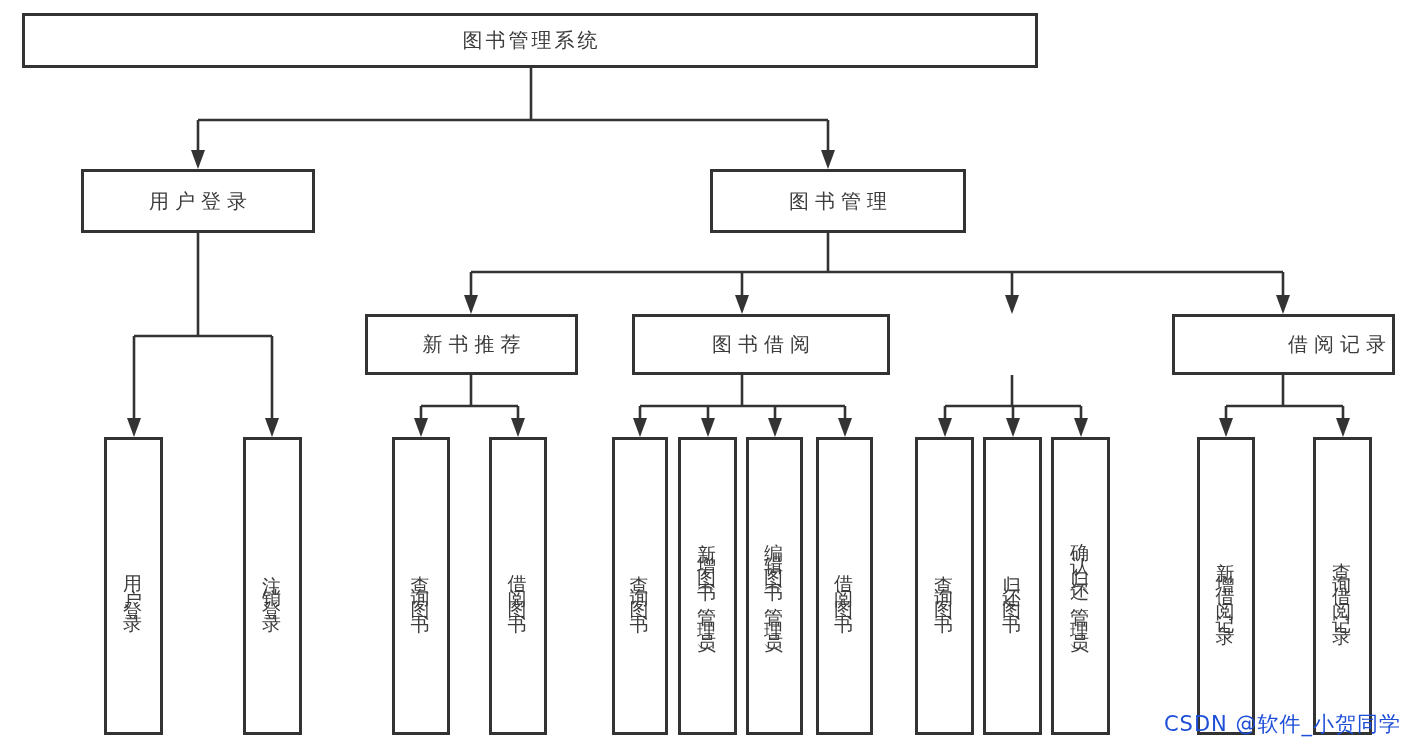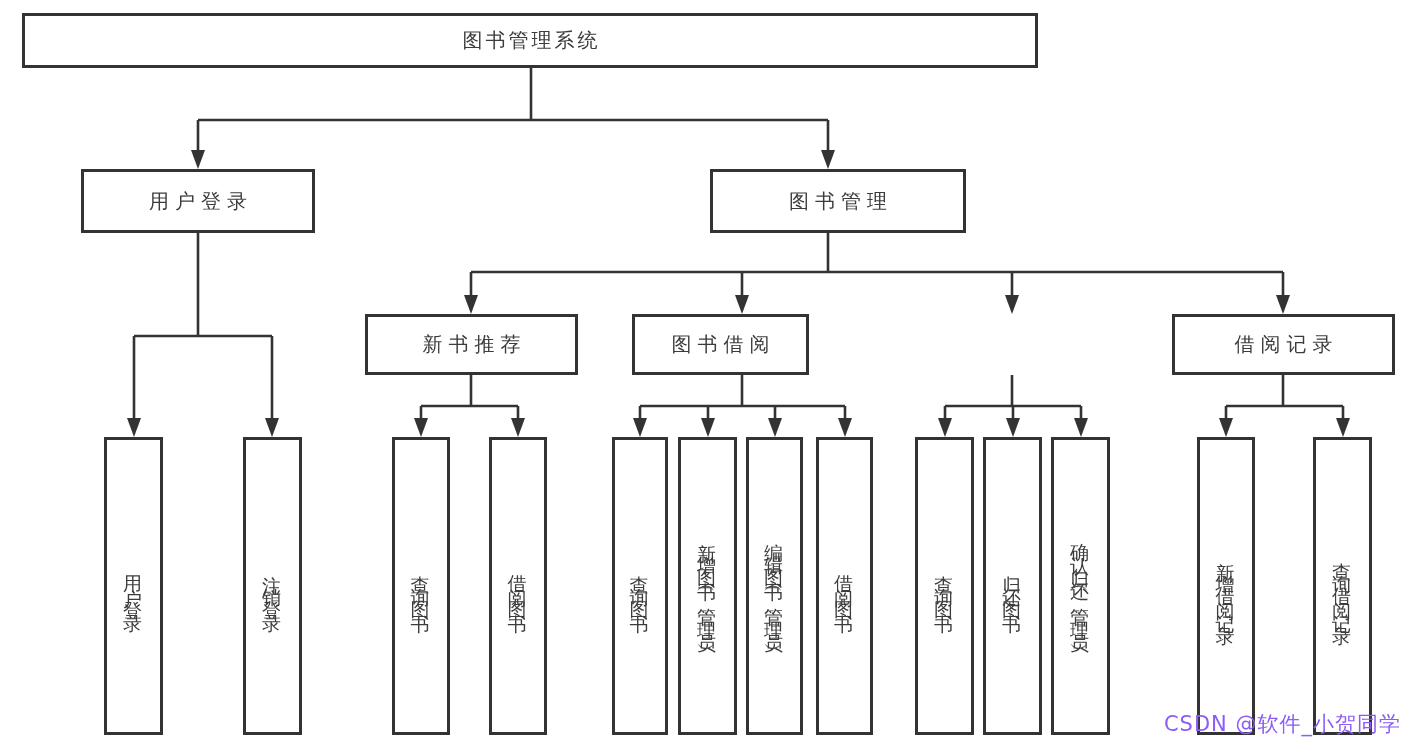--- a/index.html
+++ b/index.html
@@ -28,23 +28,23 @@
     text-orientation:mixed;
     font-size:19px;
     letter-spacing:13px;
     white-space:nowrap;
   }
   
   #b-root {left:22px;  top:13px;  width:1016px;height:55px;text-align:center;}
   #b-login{left:81px;  top:169px; width:234px; height:64px;}
   #b-mgmt {left:710px; top:169px; width:256px; height:64px;}
   #b-new  {left:365px; top:314px; width:213px; height:61px;}
-  #b-bor  {left:632px; top:314px; width:177px; height:61px;}
+  #b-bor  {left:632px; top:314px; width:258px; height:61px;}
   #b-cur  {left:905px; top:314px; width:214px; height:61px;}
-  #b-rec  {left:1172px;top:314px; width:223px; height:61px;}
+  #b-rec  {left:1172px;top:314px; width:223px; height:61px;justify-content:flex-end;}
   #l-userlogin{left:104px;width:59px;}
   #l-logout   {left:243px;width:59px;}
   #l-q1  {left:392px; width:58px;}
   #l-b1  {left:489px; width:58px;}
   #l-q2  {left:612px; width:56px;}
   #l-add {left:678px; width:59px;}
   #l-edit{left:746px; width:57px;}
   #l-b2  {left:816px; width:57px;}
   #l-q3  {left:915px; width:59px;}
   #l-ret {left:983px; width:59px;}
@@ -175,14 +175,14 @@
   <div class="box leaf" id="l-conf">
     <span class="vtext">确认归还（管理员）</span>
   </div>
   <div class="box leaf" id="l-addrec">
     <span class="vtext">新增借阅记录</span>
   </div>
   <div class="box leaf" id="l-qrec">
     <span class="vtext">查询借阅记录</span>
   </div>
 
-  <div id="watermark" style="color: #8b5cf6;">CSDN @软件_小贺同学</div>
+  <div id="watermark" style="color: #1d4ed8;">CSDN @软件_小贺同学</div>
 </div>
 
 </body></html>

